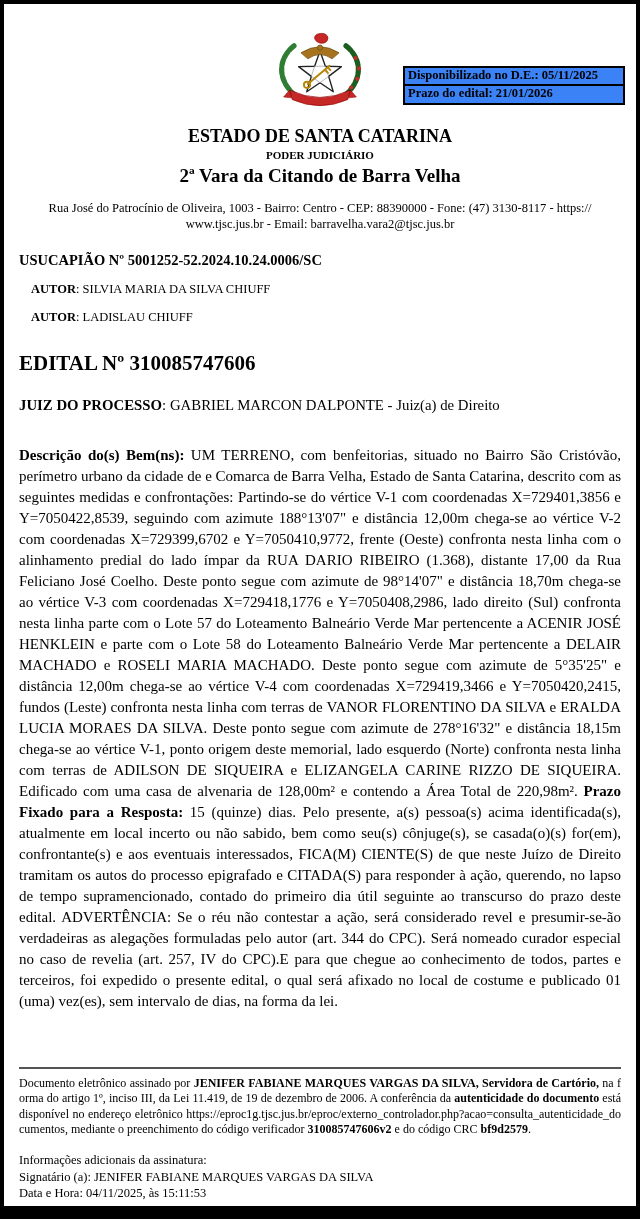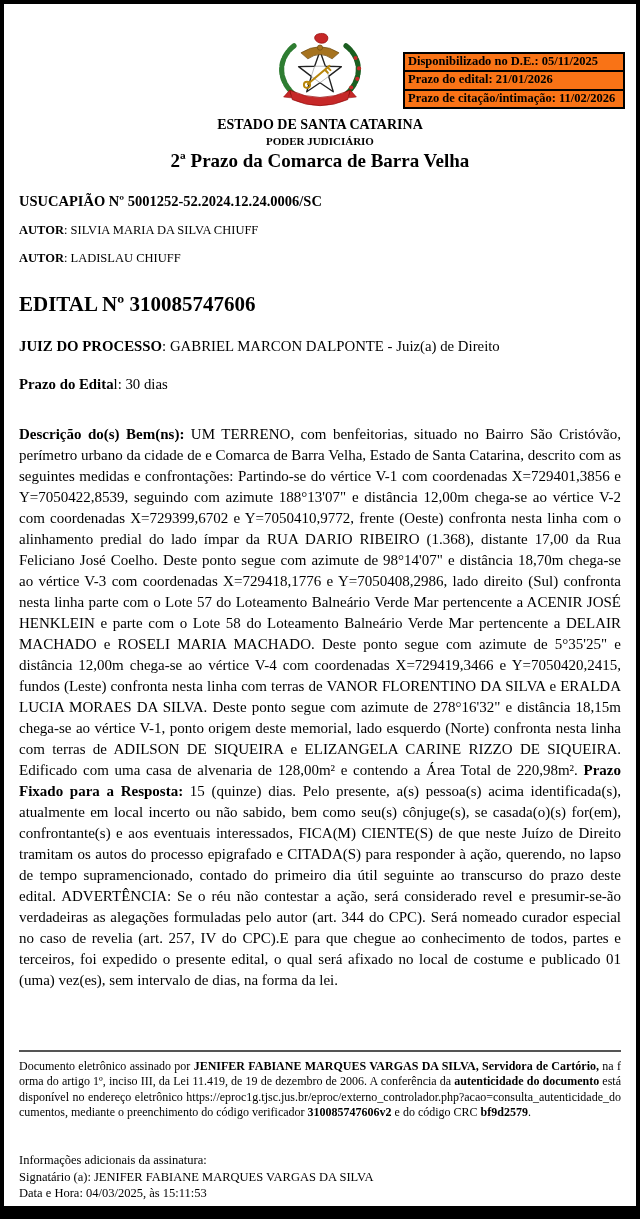--- a/index.html
+++ b/index.html
@@ -7,52 +7,52 @@
     width:640px;height:1219px;box-sizing:border-box;position:relative;
     background:#fff;color:#000;
     border-top:4px solid #000;border-left:4px solid #000;border-right:4px solid #000;
     border-bottom:13px solid #000;
     font-family:"Liberation Serif", serif;
     overflow:hidden;
   }
   .content{padding:0 15px;}
   .crest-wrap{text-align:center;margin-top:26px;line-height:0;}
   .info-box{
-    position:absolute;top:48px;right:11px;width:220px;
-    border:1px solid #000;background:#f97316;
+    position:absolute;top:62px;right:11px;width:220px;
+    border:1px solid #000;background:#3b82f6;
   }
   .info-box .row{
     border:1px solid #000;margin:0;padding:0px 3px 1px 3px;
     font-size:12.5px;font-weight:bold;line-height:1.22;white-space:nowrap;overflow:hidden;
   }
   .hdr{ text-align:center;font-weight:bold; }
-  .hdr-state{font-size:14px;margin-top:4px;line-height:1.3;}
+  .hdr-state{font-size:18px;margin-top:13px;line-height:1.3;}
   .hdr-branch{font-size:11px;line-height:1.3;}
   .hdr-court{font-size:19px;line-height:1.35;}
   .address{ text-align:center;font-size:12.5px;line-height:1.25;margin-top:13px; }
   .case-number{font-size:14.5px;font-weight:bold;margin-top:19px;}
-  .author-line{font-size:12.5px;margin-top:13px;}
+  .author-line{font-size:12.5px;margin-top:13px;margin-left:12px;}
   .author-line b{font-weight:bold;}
   .edital-title{text-align:left;font-size:21px;font-weight:bold;margin-top:26px;}
   .field-line{font-size:14.8px;margin-top:21px;}
   .field-line b{font-weight:bold;}
   .body-text{
     font-size:15px;line-height:21px;text-align:justify;margin-top:31px;margin-bottom:0;
   }
   .body-text b{font-weight:bold;}
   .footer{
     position:absolute;left:15px;right:15px;bottom:5px;
   }
   .sep{border:0;border-top:2px solid #555;margin:0 0 7px 0;}
   .sig-note{
     font-size:12px;line-height:1.28;text-align:justify;margin:0;
     word-break:break-all;
   }
   .sig-note b{font-weight:bold;}
-  .add-info{font-size:12.5px;line-height:1.3;margin-top:32px;}
+  .add-info{font-size:12.5px;line-height:1.3;margin-top:15px;}
   .add-info div{margin:0;}
 </style>
 </head>
 <body>
 
 <div class="page">
 
   <div class="crest-wrap">
     <svg width="104" height="82" viewBox="0 0 120 90" aria-hidden="true">
 
@@ -78,47 +78,49 @@
 
       <path d="M25,67 Q60,84 95,67 L92,78 Q60,92 28,78 Z" fill="#c62828" stroke="#8e0000" stroke-width="0.8"></path>
       <path d="M25,67 L18,75 L27,76 Z" fill="#c62828" stroke="#8e0000" stroke-width="0.6"></path>
       <path d="M95,67 L102,75 L93,76 Z" fill="#c62828" stroke="#8e0000" stroke-width="0.6"></path>
     </svg>
   </div>
 
   <div class="info-box">
     <div class="row">Disponibilizado no D.E.: 05/11/2025</div>
     <div class="row">Prazo do edital: 21/01/2026</div>
-    <div class="row">Prazo de citação/intimação: 11/02/2026</div>
   </div>
 
   <div class="content">
 
     <div class="hdr hdr-state">ESTADO DE SANTA CATARINA</div>
     <div class="hdr hdr-branch">PODER JUDICIÁRIO</div>
-    <div class="hdr hdr-court">2ª Prazo da Comarca de Barra Velha</div>
+    <div class="hdr hdr-court">2ª Vara da Citando de Barra Velha</div>
 
+    <div class="address">
+      <div>Rua José do Patrocínio de Oliveira, 1003 - Bairro: Centro - CEP: 88390000 - Fone: (47) 3130-8117 - https://</div>
+      <div>www.tjsc.jus.br - Email: barravelha.vara2@tjsc.jus.br</div>
+    </div>
 
-    <div class="case-number">USUCAPIÃO Nº 5001252-52.2024.12.24.0006/SC</div>
+    <div class="case-number">USUCAPIÃO Nº 5001252-52.2024.10.24.0006/SC</div>
 
     <div class="author-line"><b>AUTOR</b><span>: SILVIA MARIA DA SILVA CHIUFF</span></div>
     <div class="author-line"><b>AUTOR</b><span>: LADISLAU CHIUFF</span></div>
 
     <div class="edital-title">EDITAL Nº 310085747606</div>
 
     <div class="field-line"><b>JUIZ DO PROCESSO</b><span>: GABRIEL MARCON DALPONTE - Juiz(a) de Direito</span></div>
-    <div class="field-line"><b>Prazo do Edita</b><span>l: 30 dias</span></div>
 
     <p class="body-text"><b>Descrição do(s) Bem(ns): </b><span>UM TERRENO, com benfeitorias, situado no Bairro São Cristóvão, perímetro urbano da cidade de e Comarca de Barra Velha, Estado de Santa Catarina, descrito com as seguintes medidas e confrontações: Partindo-se do vértice V-1 com coordenadas X=729401,3856 e Y=7050422,8539, seguindo com azimute 188°13'07" e distância 12,00m chega-se ao vértice V-2 com coordenadas X=729399,6702 e Y=7050410,9772, frente (Oeste) confronta nesta linha com o alinhamento predial do lado ímpar da RUA DARIO RIBEIRO (1.368), distante 17,00 da Rua Feliciano José Coelho. Deste ponto segue com azimute de 98°14'07" e distância 18,70m chega-se ao vértice V-3 com coordenadas X=729418,1776 e Y=7050408,2986, lado direito (Sul) confronta nesta linha parte com o Lote 57 do Loteamento Balneário Verde Mar pertencente a ACENIR JOSÉ HENKLEIN e parte com o Lote 58 do Loteamento Balneário Verde Mar pertencente a DELAIR MACHADO e ROSELI MARIA MACHADO. Deste ponto segue com azimute de 5°35'25" e distância 12,00m chega-se ao vértice V-4 com coordenadas X=729419,3466 e Y=7050420,2415, fundos (Leste) confronta nesta linha com terras de VANOR FLORENTINO DA SILVA e ERALDA LUCIA MORAES DA SILVA. Deste ponto segue com azimute de 278°16'32" e distância 18,15m chega-se ao vértice V-1, ponto origem deste memorial, lado esquerdo (Norte) confronta nesta linha com terras de ADILSON DE SIQUEIRA e ELIZANGELA CARINE RIZZO DE SIQUEIRA. Edificado com uma casa de alvenaria de 128,00m² e contendo a Área Total de 220,98m². </span><b>Prazo Fixado para a Resposta: </b><span>15 (quinze) dias.  Pelo presente, a(s) pessoa(s) acima identificada(s), atualmente em local incerto ou não sabido, bem como seu(s) cônjuge(s), se casada(o)(s) for(em), confrontante(s) e aos eventuais interessados, FICA(M) CIENTE(S) de que neste Juízo de Direito tramitam os autos do processo epigrafado e CITADA(S) para responder à ação, querendo, no lapso de tempo supramencionado, contado do primeiro dia útil seguinte ao transcurso do prazo deste edital. ADVERTÊNCIA: Se o réu não contestar a ação, será considerado revel e presumir-se-ão verdadeiras as alegações formuladas pelo autor (art. 344 do CPC). Será nomeado curador especial no caso de revelia (art. 257, IV do CPC).E para que chegue ao conhecimento de todos, partes e terceiros, foi expedido o presente edital, o qual será afixado no local de costume e publicado 01 (uma) vez(es), sem intervalo de dias, na forma da lei.</span></p>
   </div>
 
   <div class="footer">
     <hr class="sep">
     <p class="sig-note"><span>Documento eletrônico assinado por </span><b>JENIFER FABIANE MARQUES VARGAS DA SILVA, Servidora de Cartório,</b><span> na forma do artigo 1º, inciso III, da Lei 11.419, de 19 de dezembro de 2006. A conferência da </span><b>autenticidade do documento</b><span> está disponível no endereço eletrônico https://eproc1g.tjsc.jus.br/eproc/externo_controlador.php?acao=consulta_autenticidade_documentos, mediante o preenchimento do código verificador </span><b>310085747606v2</b><span> e do código CRC </span><b>bf9d2579</b><span>.</span></p>
 
     <div class="add-info">
       <div>Informações adicionais da assinatura:</div>
       <div>Signatário (a): JENIFER FABIANE MARQUES VARGAS DA SILVA</div>
-      <div>Data e Hora: 04/03/2025, às 15:11:53</div>
+      <div>Data e Hora: 04/11/2025, às 15:11:53</div>
     </div>
   </div>
 
 </div>
 
 </body></html>

